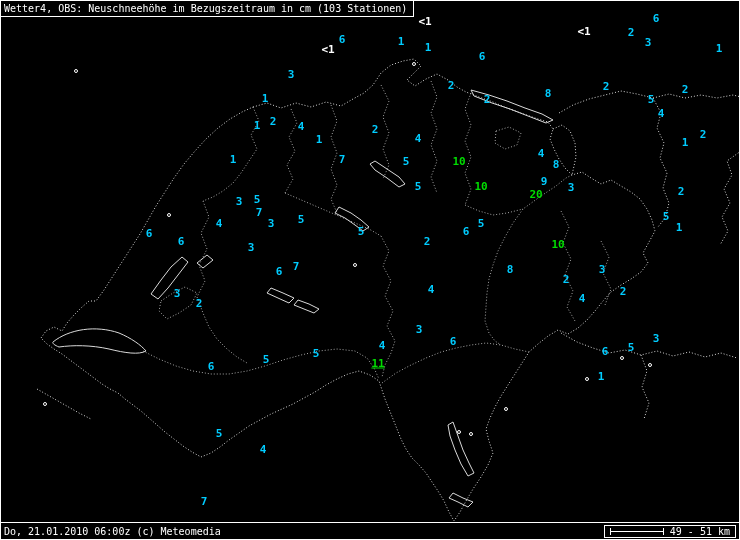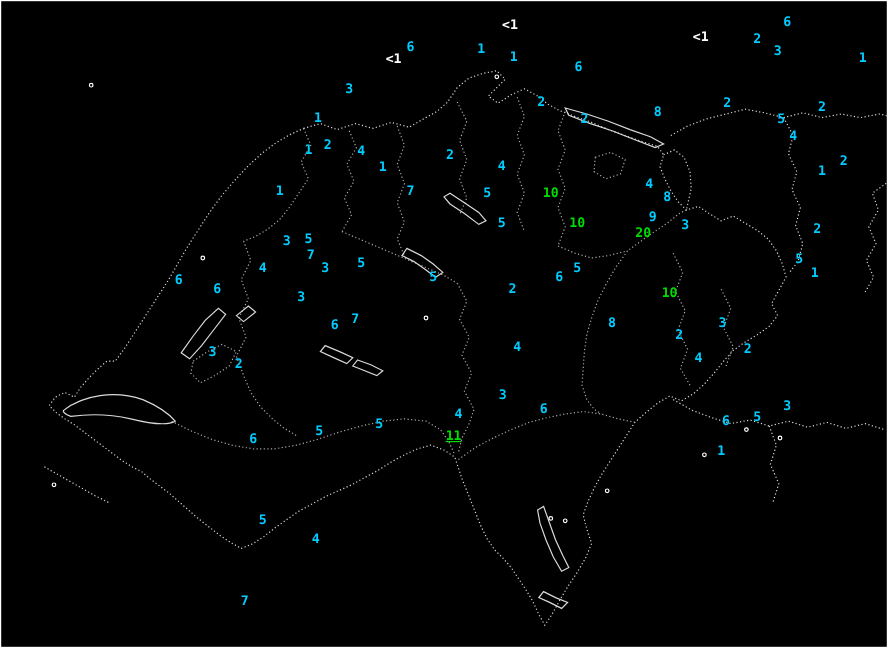--- a/index.html
+++ b/index.html
@@ -210,15 +210,29 @@
       <span class="station" style="left: 210px; top: 365px; color: rgb(0, 204, 255);">6</span>
       <span class="station" style="left: 655px; top: 337px; color: rgb(0, 204, 255);">3</span>
       <span class="station" style="left: 604px; top: 350px; color: rgb(0, 204, 255);">6</span>
       <span class="station" style="left: 630px; top: 346px; color: rgb(0, 204, 255);">5</span>
       <span class="station" style="left: 600px; top: 375px; color: rgb(0, 204, 255);">1</span>
       <span class="station" style="left: 218px; top: 432px; color: rgb(0, 204, 255);">5</span>
       <span class="station" style="left: 262px; top: 448px; color: rgb(0, 204, 255);">4</span>
       <span class="station" style="left: 203px; top: 500px; color: rgb(0, 204, 255);">7</span>
     </div>
 
-
+  <div class="titlebox">
+    <span>Wetter4, OBS: Neuschneehöhe im Bezugszeitraum in cm (103 Stationen)</span>
+  </div>
+
+  <div class="footer">
+    <span>Do, 21.01.2010 06:00z (c) Meteomedia</span>
+    <div class="scalebox">
+      <span class="scale-line">
+          <span class="tick"></span>
+          <span class="bar"></span>
+          <span class="tick"></span>
+        </span>
+      <span>49 - 51 km</span>
+    </div>
+  </div>
 
 </div>
 
 </body></html>

